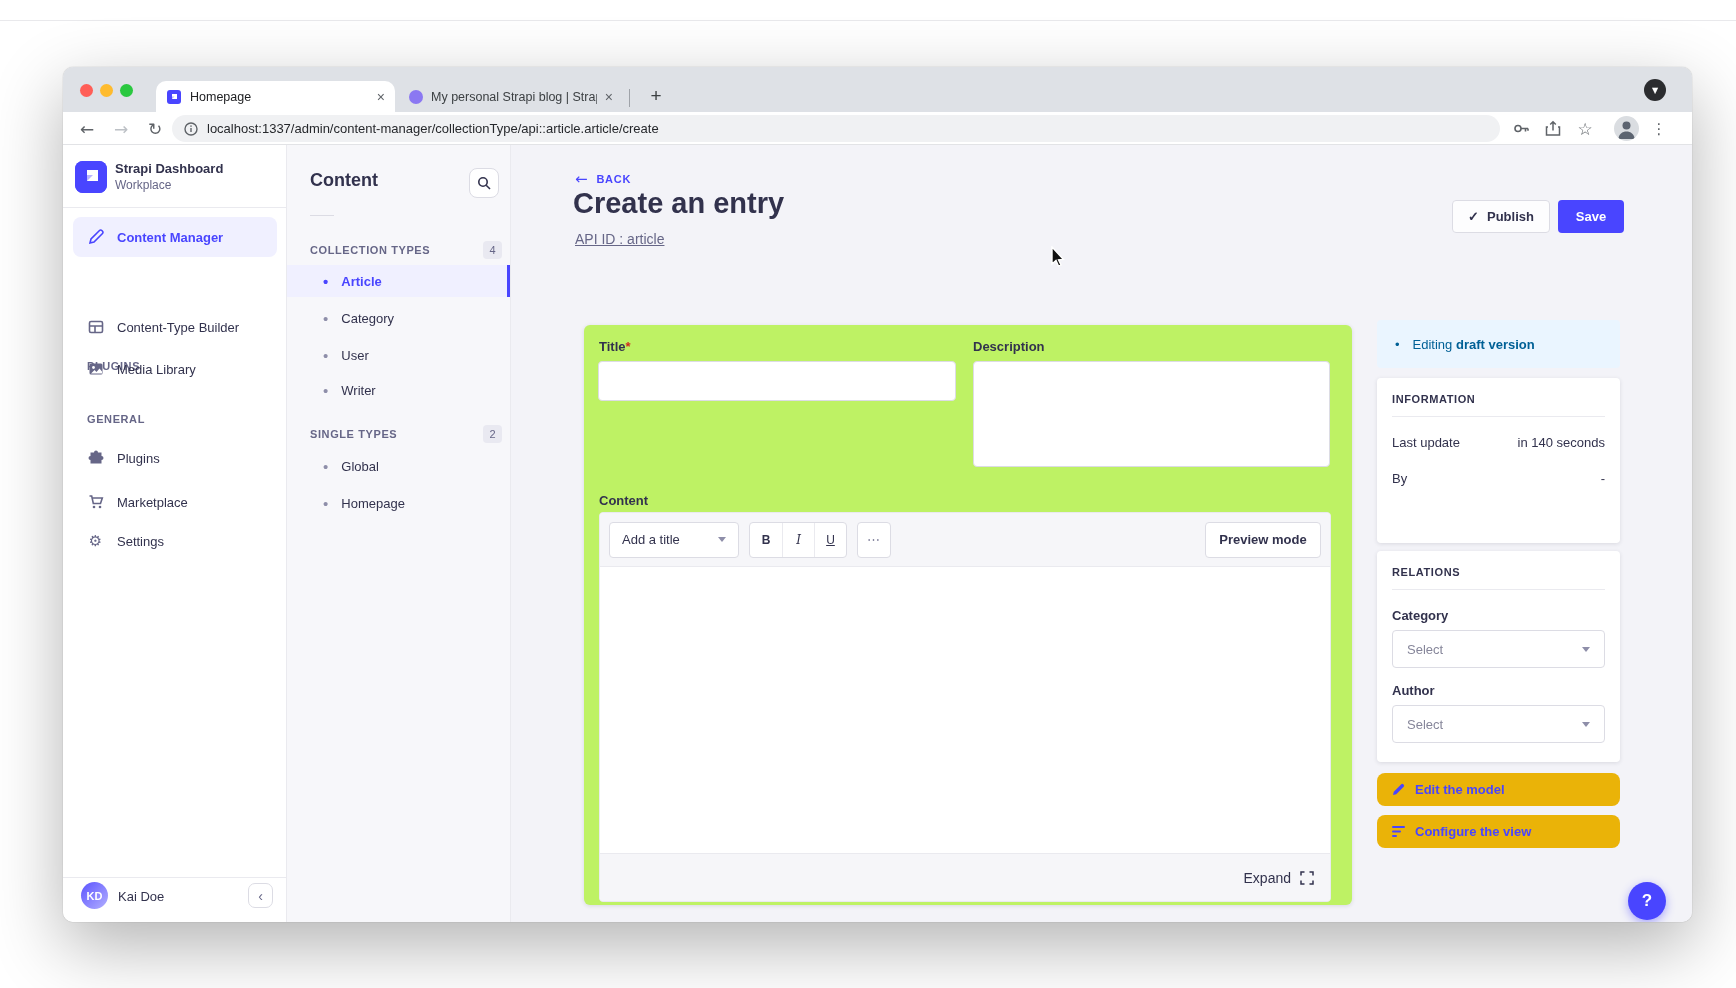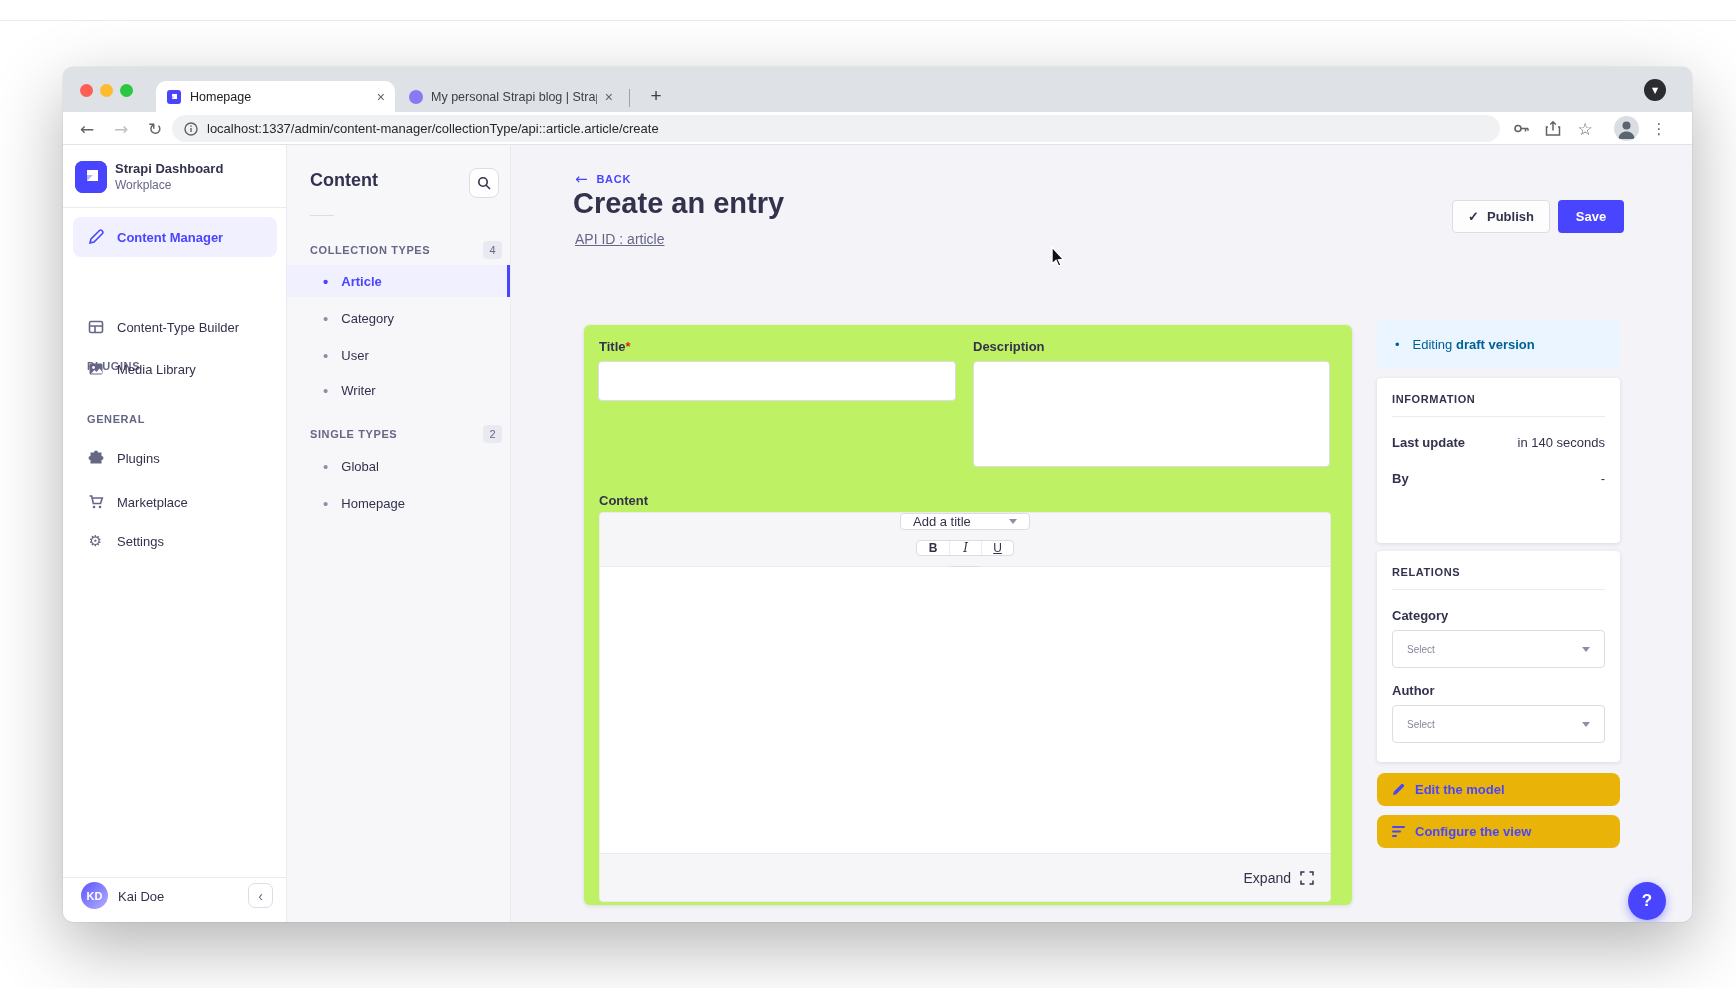--- a/index.html
+++ b/index.html
@@ -105,21 +105,21 @@
           border-radius:6px; box-shadow:0 1px 4px rgba(33,33,52,.12); }
   .field-label { position:absolute; font-size:13px; font-weight:bold; color:#32324d; }
   .req { color:#d02b20; }
   .text-input { position:absolute; border:1px solid #dcdce4; border-radius:4px; background:#fff;
                 font-size:13px; color:#32324d; padding:0 12px; font-family:"Liberation Sans",sans-serif; }
   textarea.text-input { resize:none; padding:8px 12px; }
 
   .editor { position:absolute; left:15px; top:187px; width:732px; height:390px; border:1px solid #eaeaef;
             border-radius:4px; display:flex; flex-direction:column; background:#fff; }
   .ed-toolbar { height:54px; background:#f6f6f9; border-bottom:1px solid #eaeaef; display:flex;
-                align-items:center; padding:0 9px; gap:10px; border-radius:4px 4px 0 0;flex-direction:column; }
+                align-items:center; padding:0 9px; gap:10px; border-radius:4px 4px 0 0; }
   .ed-btn { background:#fff; border:1px solid #dcdce4; border-radius:4px; height:36px; display:flex;
             align-items:center; justify-content:center; font-size:13px; color:#32324d; }
   .ed-heading { width:130px; justify-content:space-between; padding:0 12px; }
   .caret-down { width:0; height:0; border-left:4px solid transparent; border-right:4px solid transparent;
                 border-top:5px solid #8e8ea9; }
   .biu { display:flex; background:#fff; border:1px solid #dcdce4; border-radius:4px; height:36px; }
   .biu > div { width:32px; display:flex; align-items:center; justify-content:center; font-size:12px; color:#32324d; }
   .biu > div + div { border-left:1px solid #eaeaef; }
   .biu .b { font-weight:bold; }
   .biu .i { font-style:italic; font-family:"DejaVu Serif",serif; }
@@ -136,24 +136,24 @@
   .rcol { position:absolute; left:866px; width:243px; }
   .draft-banner { top:175px; height:48px; background:#eaf5ff; border-radius:4px; display:flex;
                   align-items:center; padding-left:18px; gap:13px; font-size:13px; color:#006096; }
   .draft-banner b { font-weight:bold; }
   .panel-card { background:#fff; border-radius:4px; box-shadow:0 1px 4px rgba(33,33,52,.12); padding:15px; }
   .panel-info { top:233px; height:165px; }
   .panel-rel { top:406px; height:211px; }
   .panel-title { font-size:11px; font-weight:bold; letter-spacing:.6px; color:#32324d; }
   .panel-hr { height:1px; background:#eaeaef; margin:11px 0 18px; }
   .info-row { display:flex; justify-content:space-between; font-size:13px; color:#32324d; margin-bottom:21px; }
-  .info-row .lbl { font-weight:bold; }
+  .info-row .lbl { font-weight:normal; }
   .rel-label { font-size:13px; font-weight:bold; color:#32324d; margin-bottom:7px; }
   .select { height:38px; border:1px solid #dcdce4; border-radius:4px; background:#fff; display:flex;
-            align-items:center; justify-content:space-between; padding:0 14px; font-size:10px;
+            align-items:center; justify-content:space-between; padding:0 14px; font-size:13px;
             color:#86869a; margin-bottom:15px; }
   .link-btn { height:33px; background:#eab308; border-radius:8px; display:flex; align-items:center;
               padding-left:15px; gap:10px; font-size:13px; font-weight:bold; color:#4945ff; }
   .link-btn.edit { top:628px; } .link-btn.conf { top:670px; }
 
   .help-fab { position:absolute; left:1565px; top:815px; width:38px; height:38px; border-radius:50%;
               background:#4945ff; color:#fff; font-size:17px; font-weight:bold; display:flex;
               align-items:center; justify-content:center; box-shadow:0 3px 10px rgba(73,69,255,.45); }
 
   .cursor { position:absolute; left:1051px; top:246px; pointer-events:none; }

